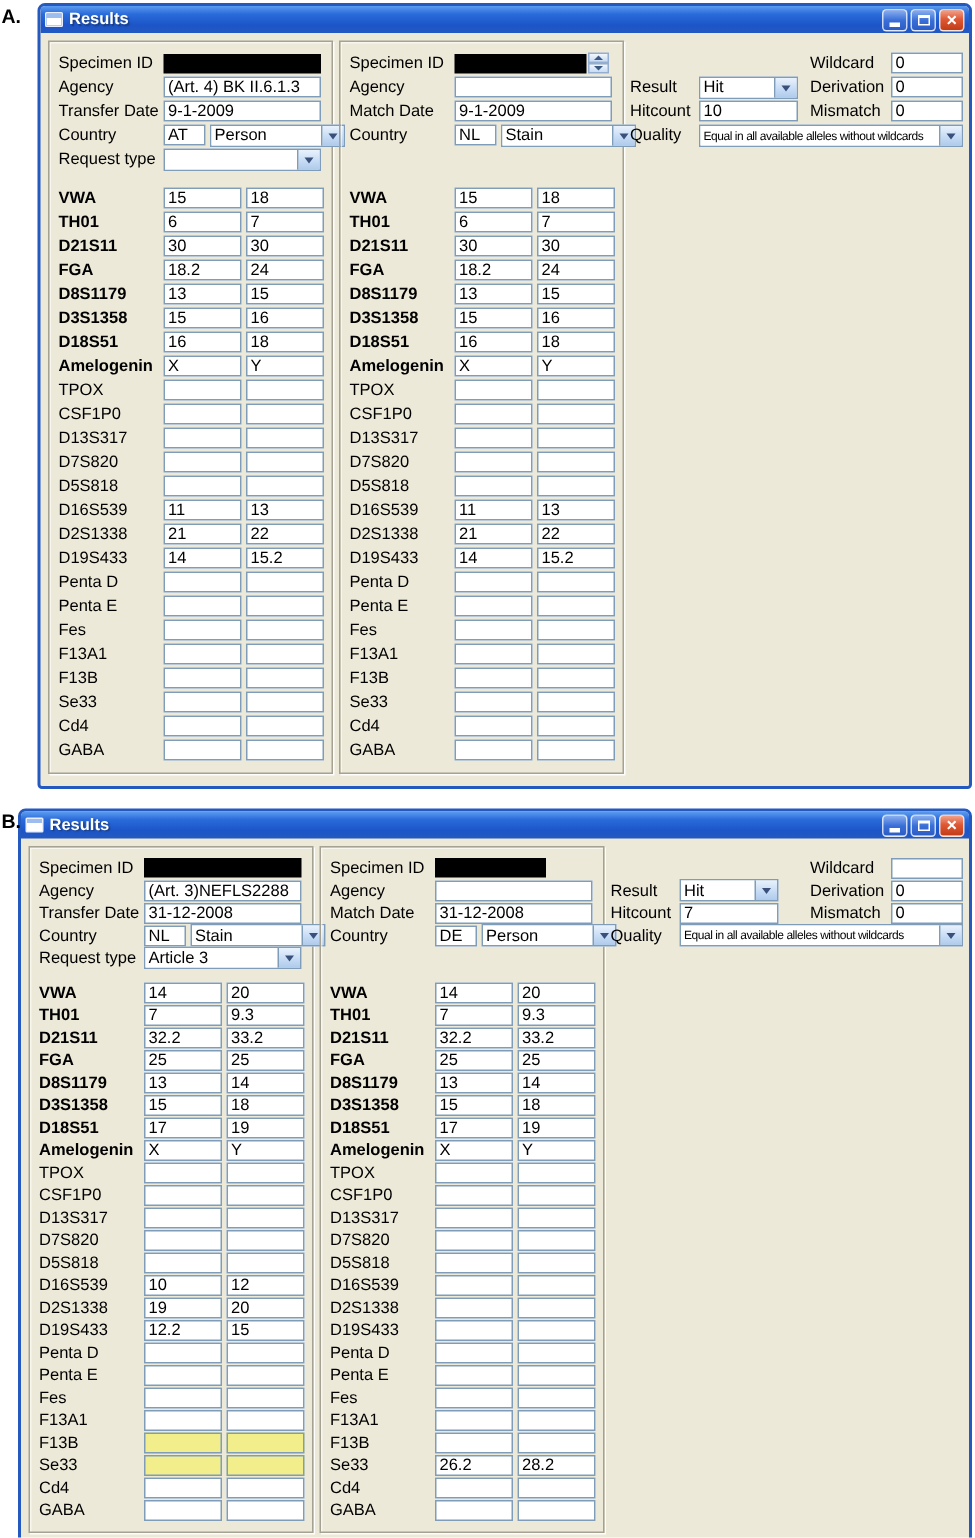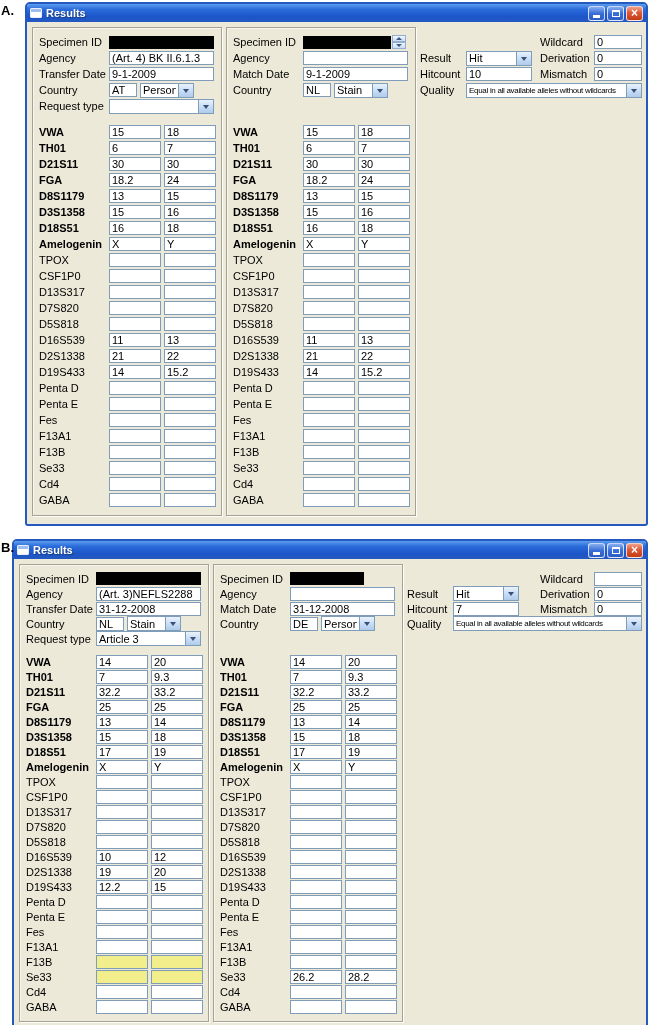--- a/index.html
+++ b/index.html
@@ -75,21 +75,21 @@
   .combo .cval {
     flex:1; min-width:0; border:0; outline:0; background:#fff; color:#000;
     font-family:inherit; font-size:11px; padding:0 2px;
   }
   .combo-btn {
     width:15px; flex-shrink:0; border-left:1px solid #7F9DB9;
     background:linear-gradient(180deg,#E9F2FC,#C7DCF5 55%,#AFCBEB);
     display:flex; align-items:center; justify-content:center;
   }
   .combo-btn::after { content:''; border:3px solid transparent; border-top:4px solid #39507B; margin-top:4px; }
-  .combo.ctype { width:54px; }
+  .combo.ctype { width:90px; }
   .combo.req { width:105px; }
   .combo.res { width:66px; flex-shrink:0; }
   .combo.qual { flex:1; }
   .combo.qual .cval { font-size:8px; letter-spacing:-0.3px; }
 
   .loci { margin-top:var(--lgap); }
   .mid .loci { margin-top:calc(var(--lgap) + var(--rh)); }
   .locus-row { display:flex; align-items:center; height:var(--rh); }
   .locus-name { width:70px; flex-shrink:0; white-space:nowrap; }
   .locus-name.bold { font-weight:bold; }

